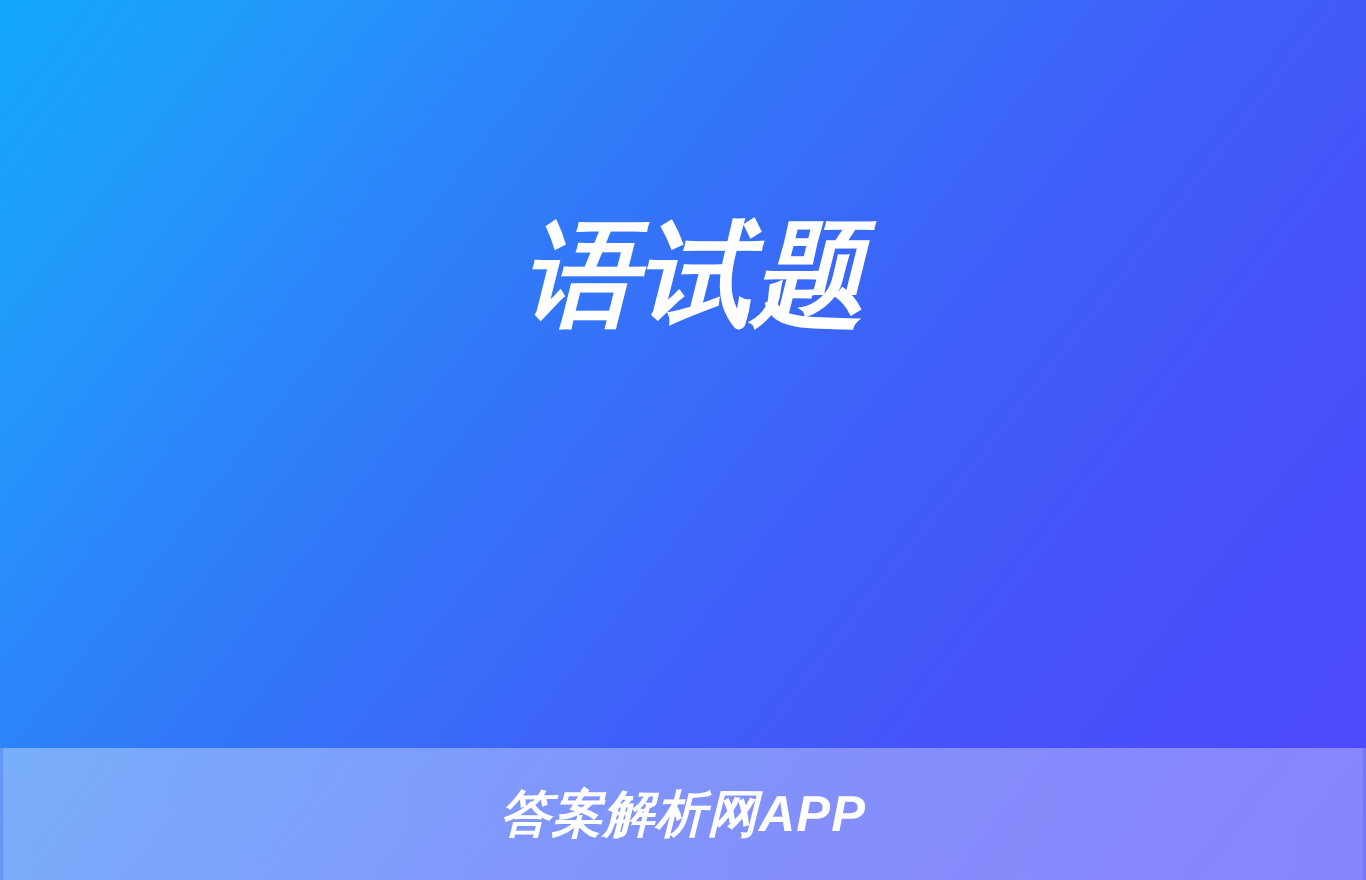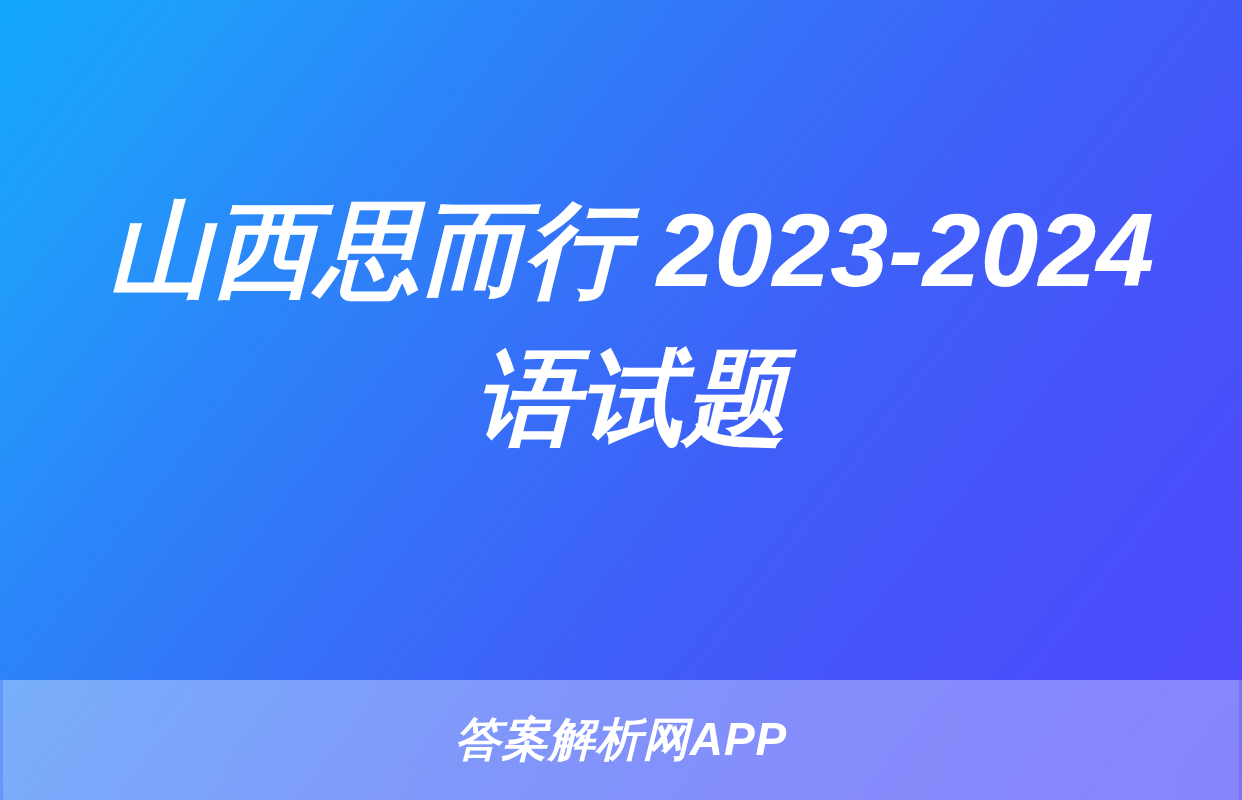--- a/index.html
+++ b/index.html
@@ -96,21 +96,20 @@
   }
 </style>
 </head>
 <body>
 
 <div id="stage">
 
   <div class="bg-gradient"></div>
 
   <div class="headline">
-    <span class="line">山西思而行 2023-2024</span>
     <span class="line">语试题</span>
   </div>
 
   <div class="watermark-band"></div>
   <div class="band-edge left"></div>
   <div class="band-edge right"></div>
 
   <div class="watermark-text">答案解析网APP</div>
 
 </div>

